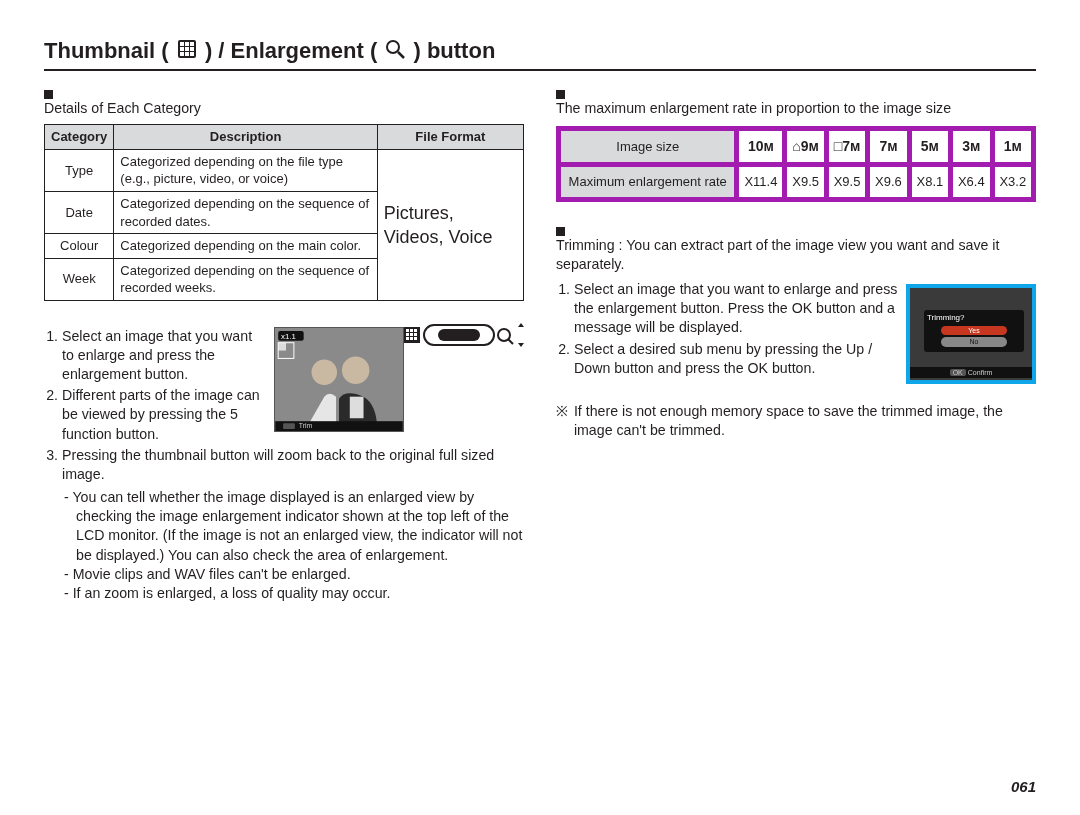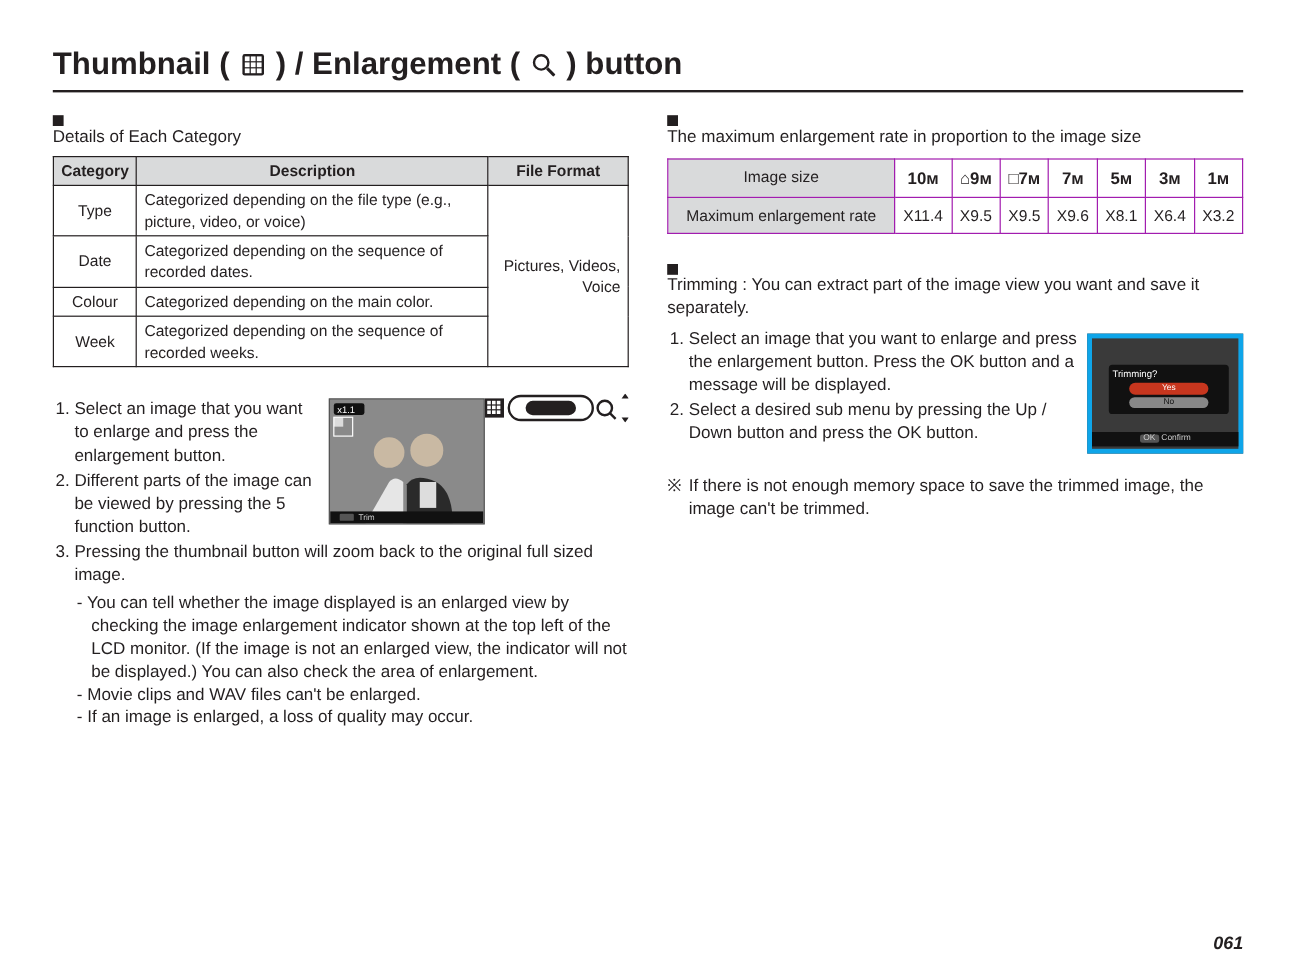--- a/index.html
+++ b/index.html
@@ -10,21 +10,21 @@
     font-family: Arial, Helvetica, sans-serif;
     color: #231f20;
   }
   .page {
     width: 1080px;
     height: 815px;
     padding: 38px 44px 20px 44px;
     position: relative;
   }
   .title {
-    font-size: 26px;
+    font-size: 22px;
     font-weight: 700;
     border-bottom: 2px solid #231f20;
     padding-bottom: 4px;
     margin-bottom: 14px;
   }
   .title .icon-thumb, .title .icon-magnify {
     display: inline-block;
     vertical-align: middle;
     margin: 0 2px;
   }
@@ -51,21 +51,21 @@
     padding: 3px 6px;
     text-align: left;
     vertical-align: top;
   }
   table.cat th {
     background: #d9dadb;
     font-weight: 700;
     text-align: center;
   }
   table.cat td.cat-name { text-align: center; vertical-align: middle; }
-  table.cat td.ff { text-align: right; vertical-align: middle; font-size: 13px; }
+  table.cat td.ff { text-align: left; vertical-align: middle; font-size: 18px; }
   ol.steps { padding-left: 18px; margin: 4px 0; }
   ol.steps li { margin-bottom: 2px; text-align: left; }
   .sub-dash { text-indent: -12px; padding-left: 32px; }
   .enlarge-img {
     float: right;
     width: 130px;
     margin: 4px 0 4px 8px;
   }
   .photo-frame { width: 130px; height: 105px; background: #888; border: 1px solid #555; display: flex; align-items: center; justify-content: flex-end; position: relative; }
   .photo-frame svg { width: 100%; height: 100%; }
@@ -77,21 +77,21 @@
   }
   .top-ctrl svg{height:24px;}
 
   table.rate {
     border-collapse: collapse;
     width: 100%;
     margin: 8px 0 20px 0;
     font-size: 13px;
   }
   table.rate th, table.rate td {
-    border: 1px solid #a21caf;
+    border: 5px solid #a21caf;
     padding: 6px 4px;
     text-align: center;
     vertical-align: middle;
   }
   table.rate .hdr { background: #d9dadb; }
   .size-label { font-weight: 700; font-size: 14px; }
   .trim-img {
     float: right;
     width: 130px;
     height: 100px;
@@ -228,21 +228,21 @@
 
         <ol class="steps">
           <li>Select an image that you want to enlarge and press the enlargement button.</li>
           <li>Different parts of the image can be viewed by pressing the 5 function button.</li>
           <li>Pressing the thumbnail button will zoom back to the original full sized image.</li>
         </ol>
 
         <div class="clear"></div>
         <div class="sub-dash">- <span>You can tell whether the image displayed is an enlarged view by checking the image enlargement indicator shown at the top left of the LCD monitor. (If the image is not an enlarged view, the indicator will not be displayed.) You can also check the area of enlargement.</span></div>
         <div class="sub-dash">- <span>Movie clips and WAV files can't be enlarged.</span></div>
-        <div class="sub-dash">- <span>If an image is enlarged, a loss of quality may occur.</span></div>
+        <div class="sub-dash">- <span>If an zoom is enlarged, a loss of quality may occur.</span></div>
       </div>
     </div>
 
     <div class="col">
       <div class="bullet-head">
           <span class="sq"></span>
           <span>The maximum enlargement rate in proportion to the image size</span>
         </div>
 
       <table class="rate">

